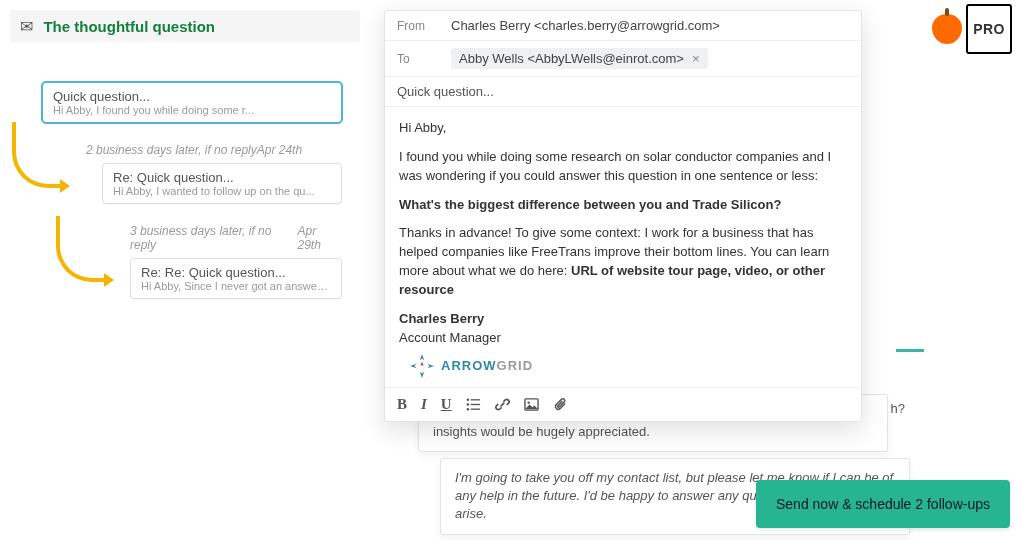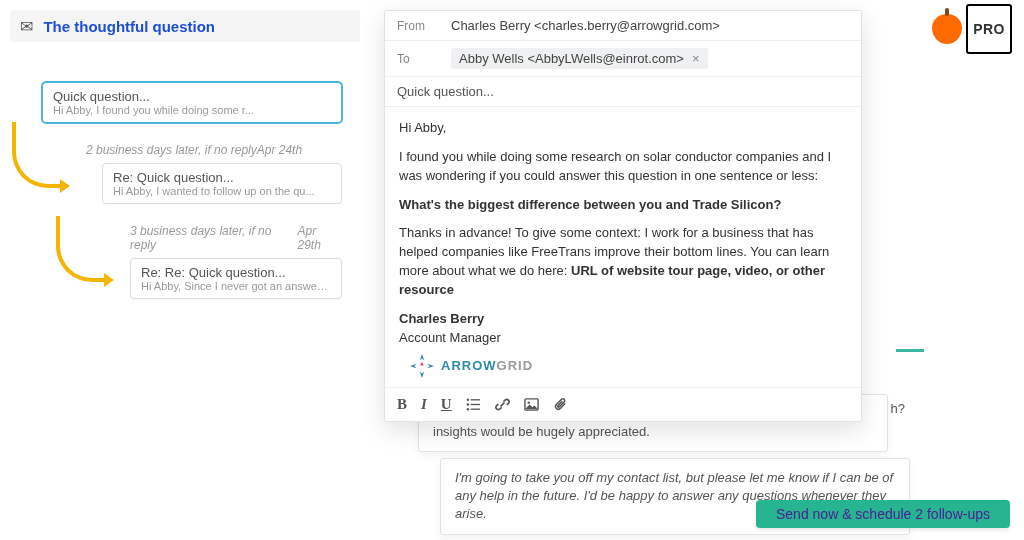--- a/index.html
+++ b/index.html
@@ -17,21 +17,21 @@
     position: absolute;
     top: 10px; left: 10px;
     width: 350px; height: 32px;
     background: #f5f5f5;
     border-radius: 3px;
     display: flex; align-items: center;
     padding: 0 10px;
     gap: 10px;
   }
   .header .env-icon { font-size: 16px; color: #555; }
-  .header .title { font-size: 15px; font-weight: 600; color: #1d4ed8; }
+  .header .title { font-size: 15px; font-weight: 600; color: #15803d; }
 
   
   .pro-badge {
     position: absolute;
     top: 4px; right: 12px;
     display: flex; align-items: center; gap: 4px;
   }
   .pro-badge .acorn {
     width: 30px; height: 30px;
     background: #ff6a00;
@@ -182,23 +182,23 @@
   .toolbar span { cursor:pointer; display:inline-flex; align-items:center; }
   .toolbar .b { font-weight:800; font-family:Georgia,serif; }
   .toolbar .i { font-style:italic; font-family:Georgia,serif; font-weight:700; }
   .toolbar .u { text-decoration:underline; font-weight:700; font-family:Georgia,serif; }
 
   
   .send {
     position:absolute;
     bottom:12px; right:14px;
     background:#27b491;
-    color:#4c1d95;
+    color:#0f172a;
     border:none;
-    padding:6px 20px;
+    padding:16px 20px;
     font-size:14px;
     border-radius:4px;
     cursor:pointer;
     box-shadow:0 2px 4px rgba(0,0,0,.1);
   }
 </style>
 </head>
 <body>
 
 <div class="header">

